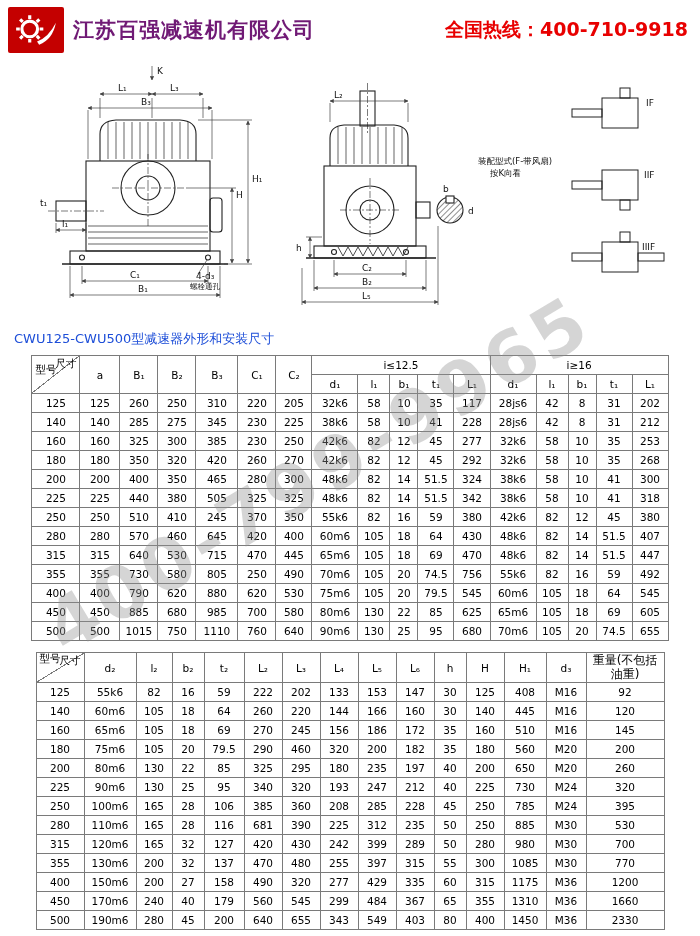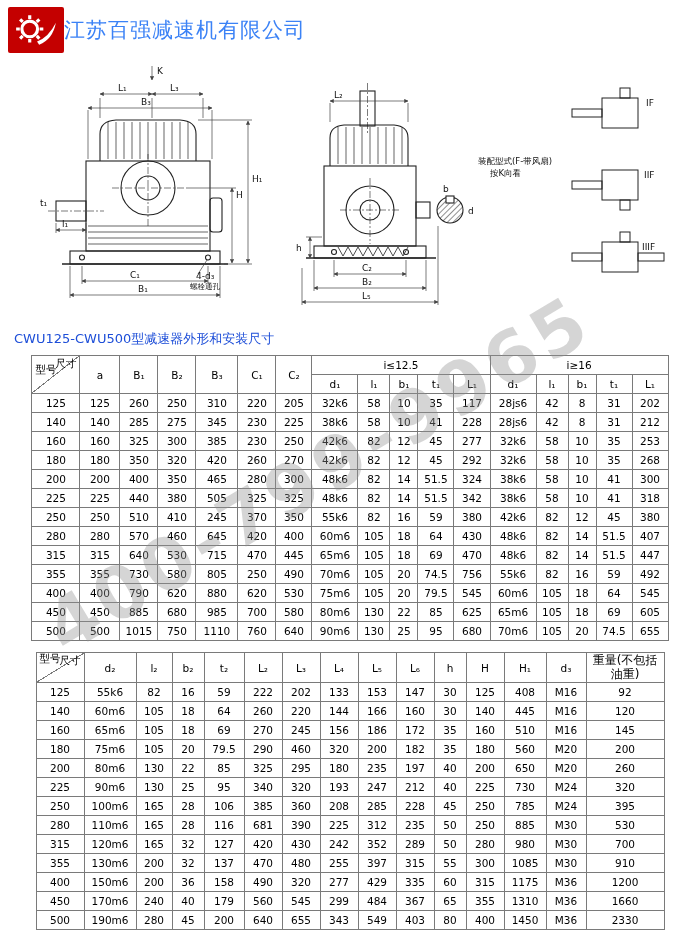--- a/index.html
+++ b/index.html
@@ -1,20 +1,20 @@
 <!DOCTYPE html>
 <html><head>
 <meta charset="utf-8">
 <style>
 *{box-sizing:border-box;margin:0;padding:0}
 html,body{width:700px;background:#fff}
 body{height:936px;position:relative;overflow:hidden;font-family:"DejaVu Sans","Liberation Sans",sans-serif;color:#111}
 .header{display:flex;align-items:center;height:58px;padding:6px 12px 4px 8px}
 .logo{width:56px;height:46px;background:#c40000;display:flex;align-items:center;justify-content:center;flex:0 0 auto;border-radius:2px}
-.company{font-size:21px;font-weight:normal;color:#3b82f6;letter-spacing:1px}
+.company{font-size:21px;font-weight:bold;color:#701a75;margin-left:9px;letter-spacing:1px}
 .hotline{margin-left:auto;font-size:19px;font-weight:bold;color:#e80000;white-space:nowrap}
 .draw-wrap{position:relative}
 .caption{font-size:13px;font-weight:400;color:#1d4ed8;margin:0 0 7px 14px}
 table{border-collapse:collapse;table-layout:fixed;width:548px;margin:0 auto;font-size:10.5px}
 th,td{border:1px solid #7a7a7a;text-align:center;vertical-align:middle;height:19px;padding:0 1px;font-weight:normal;white-space:nowrap;overflow:hidden;color:#000}
 #t2 thead th{height:30px}
 #t2 th.wt{white-space:normal;font-size:12px;line-height:1.15}
 th.diag{position:relative;padding:0}
 th.diag i{position:absolute;inset:0;background:linear-gradient(to bottom right,transparent calc(50% - .5px),#7a7a7a calc(50% - .5px),#7a7a7a calc(50% + .5px),transparent calc(50% + .5px));font-style:normal}
 th.diag .dt{position:absolute;top:1px;right:3px}
@@ -30,20 +30,21 @@
 
 <div class="header">
   <div class="logo">
     <svg width="46" height="38" viewBox="0 0 44 36">
       <circle cx="16" cy="17" r="7.5" fill="none" stroke="#fff" stroke-width="3"></circle>
       <path d="M25.5 17 H29 M22.7 23.7 L25.2 26.2 M16 26.5 V30 M9.3 23.7 L6.8 26.2 M6.5 17 H3 M9.3 10.3 L6.8 7.8 M16 7.5 V4 M22.7 10.3 L25.2 7.8" stroke="#fff" stroke-width="3" fill="none"></path>
       <path d="M23 29 Q34 25 41 11 Q38 27 25 32 Z" fill="#fff"></path>
     </svg>
   </div>
   <div class="company">江苏百强减速机有限公司</div>
+  <div class="hotline"><span>全国热线：</span><span>400-710-9918</span></div>
 </div>
 
 <div class="draw-wrap">
 <svg class="draw" width="700" height="268" viewBox="0 0 700 268">
   <defs>
     <marker id="ar" viewBox="0 0 10 10" refX="9" refY="5" markerWidth="6" markerHeight="6" orient="auto-start-reverse">
           <path d="M0 0L10 5L0 10z" fill="#444"></path>
         </marker>
     <pattern id="hat" width="4" height="4" patternUnits="userSpaceOnUse" patternTransform="rotate(45)">
           <line x1="0" y1="0" x2="0" y2="4" stroke="#444" stroke-width="1.2"></line>
@@ -632,21 +633,21 @@
       </tr>
       <tr>
         <td>315</td>
         <td>120m6</td>
         <td>165</td>
         <td>32</td>
         <td>127</td>
         <td>420</td>
         <td>430</td>
         <td>242</td>
-        <td>352</td>
+        <td>399</td>
         <td>289</td>
         <td>50</td>
         <td>280</td>
         <td>980</td>
         <td>M30</td>
         <td>700</td>
       </tr>
       <tr>
         <td>355</td>
         <td>130m6</td>
@@ -655,27 +656,27 @@
         <td>137</td>
         <td>470</td>
         <td>480</td>
         <td>255</td>
         <td>397</td>
         <td>315</td>
         <td>55</td>
         <td>300</td>
         <td>1085</td>
         <td>M30</td>
-        <td>910</td>
+        <td>770</td>
       </tr>
       <tr>
         <td>400</td>
         <td>150m6</td>
         <td>200</td>
-        <td>36</td>
+        <td>27</td>
         <td>158</td>
         <td>490</td>
         <td>320</td>
         <td>277</td>
         <td>429</td>
         <td>335</td>
         <td>60</td>
         <td>315</td>
         <td>1175</td>
         <td>M36</td>

